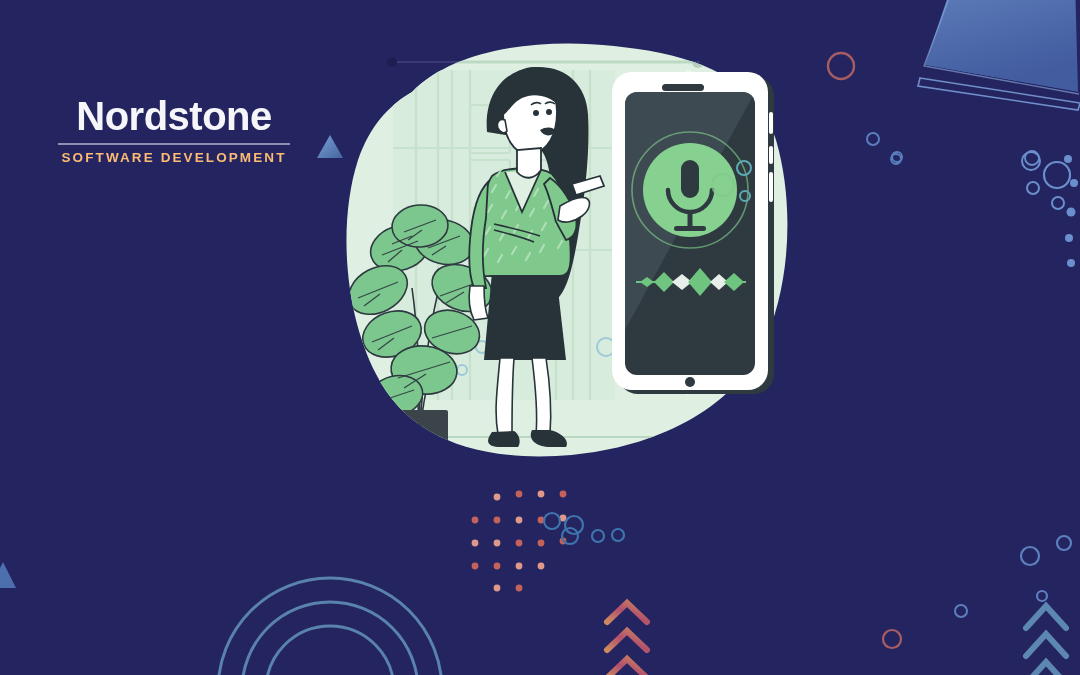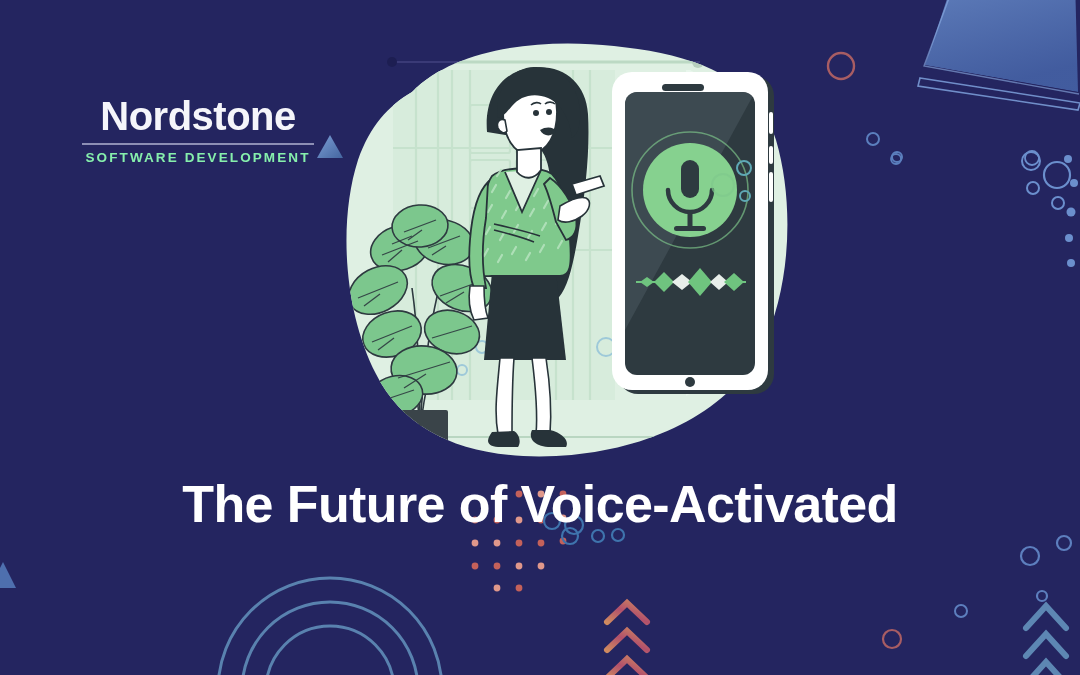--- a/index.html
+++ b/index.html
@@ -10,32 +10,32 @@
   .stage{
     position:relative;width:1080px;height:675px;
     background:#242560;overflow:hidden;
   }
   .layer{position:absolute;inset:0;}
   svg.layer{display:block;}
 
   
   .logo{
     position:absolute;left:58px;top:96px;width:232px;
-    text-align:center;color:#ffffff;user-select:none;margin-left:24px;
+    text-align:center;color:#ffffff;user-select:none;
   }
   .logo-word{
     font-size:40px;font-weight:bold;letter-spacing:-0.5px;
     line-height:1;color:#f5f5fa;
   }
   .logo-rule{
     height:2px;background:#8d8fb5;margin:7px 0 6px 0;width:100%;
   }
   .logo-sub{
     font-size:13.5px;font-weight:bold;letter-spacing:2.1px;
-    color:#86efac;line-height:1;
+    color:#fdba74;line-height:1;
   }
 
   
   .title{
     position:absolute;left:0;right:0;top:474px;
     text-align:center;color:#ffffff;
     font-size:52px;font-weight:bold;line-height:1.18;
     letter-spacing:-0.6px;user-select:none;
   }
   .title-line{display:block;}
@@ -399,16 +399,15 @@
     <circle cx="961" cy="611" r="6" fill="none" stroke="#5d7fbe" stroke-width="2"></circle>
   </svg>
 
   <div class="logo">
     <div class="logo-word">Nordstone</div>
     <div class="logo-rule"></div>
     <div class="logo-sub">SOFTWARE DEVELOPMENT</div>
   </div>
 
   <div class="title">
-    <span class="title-line">The Future of Voice-Activated</span>
   </div>
 
 </div>
 
 </body></html>

